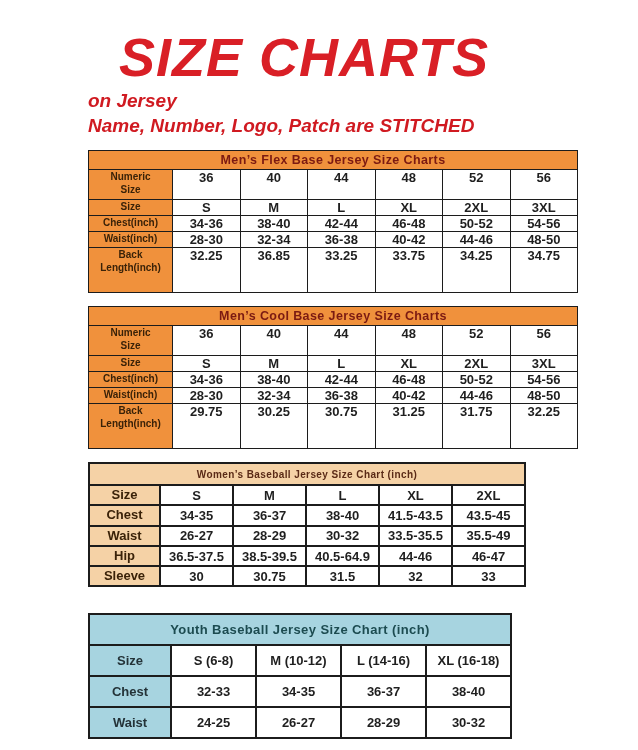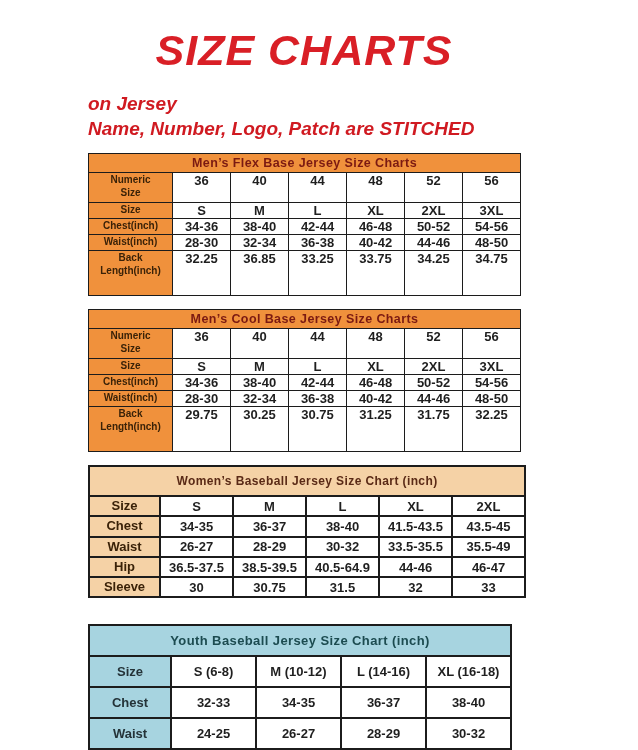--- a/index.html
+++ b/index.html
@@ -9,47 +9,47 @@
     font-family: "Liberation Sans", sans-serif;
     overflow: hidden;
   }
   .page {
     width: 638px; height: 750px;
     background: #ffffff;
     padding-top: 26px;
   }
   .main-title {
     text-align: center;
-    font-size: 43px;
+    font-size: 54px;
     font-weight: bold;
     font-style: italic;
     color: var(--red, #d91f26);
     letter-spacing: 1px;
     margin-right: 30px;
-    margin-bottom: 16px;
+    margin-bottom: 0;
   }
   .subtitle {
     margin-left: 88px;
     font-size: 19px;
     font-weight: bold;
     font-style: italic;
     color: var(--red-sub, #d01a21);
     line-height: 1.32;
     margin-bottom: 12px;
   }
   .table-wrap { margin-left: 88px; }
   .gap-sm { margin-bottom: 13px; }
   .gap-lg { margin-bottom: 26px; }
 
   table.size-table {
     border-collapse: collapse;
     table-layout: fixed;
     font-weight: bold;
   }
-  .tbl-0, .tbl-1 { width: 433px; }
+  .tbl-0, .tbl-1 { width: 490px; }
   .tbl-2 { width: 438px; }
   .tbl-3 { width: 424px; }
 
   .size-table th, .size-table td {
     border: 1px solid #1c1c1c;
     text-align: center;
     vertical-align: middle;
   }
   .theme-peach th, .theme-peach td,
   .theme-blue th, .theme-blue td { border-width: 2px; }
@@ -76,21 +76,21 @@
   .theme-orange th.band { background: var(--orange, #f0913c); color: var(--orange-text, #7b1a12); height: 17px; }
   .theme-orange td.label { background: var(--orange, #f0913c); color: var(--label-brown, #3a2208); }
   .theme-orange tbody tr { height: 16px; }
   .theme-orange tbody tr:nth-child(1) { height: 30px; }
   .theme-orange tbody tr:nth-child(5) { height: 45px; }
   .theme-orange tbody tr:nth-child(1) td,
   .theme-orange tbody tr:nth-child(5) td { vertical-align: top; }
 
   
   .theme-peach col.label-col { width: 71px; }
-  .theme-peach th.band { background: var(--peach, #f5d2a6); color: var(--peach-text, #5a2a16); height: 30px; font-size: 12px; margin-top: 44px; }
+  .theme-peach th.band { background: var(--peach, #f5d2a6); color: var(--peach-text, #5a2a16); height: 22px; font-size: 10px; margin-top: 44px; }
   .theme-peach td.label { background: var(--peach, #f5d2a6); color: var(--label-brown, #4a3018); font-size: 13px; }
   .theme-peach tbody tr { height: 20px; }
 
   
   .theme-blue col.label-col { width: 82px; }
   .theme-blue th.band { background: var(--blue, #a7d4e0); color: var(--blue-text, #1c4b50); height: 31px; font-size: 13px; }
   .theme-blue td.label { background: var(--blue, #a7d4e0); color: var(--blue-label, #243338); font-size: 13px; }
   .theme-blue tbody tr { height: 31px; }
 </style>
 </head>

